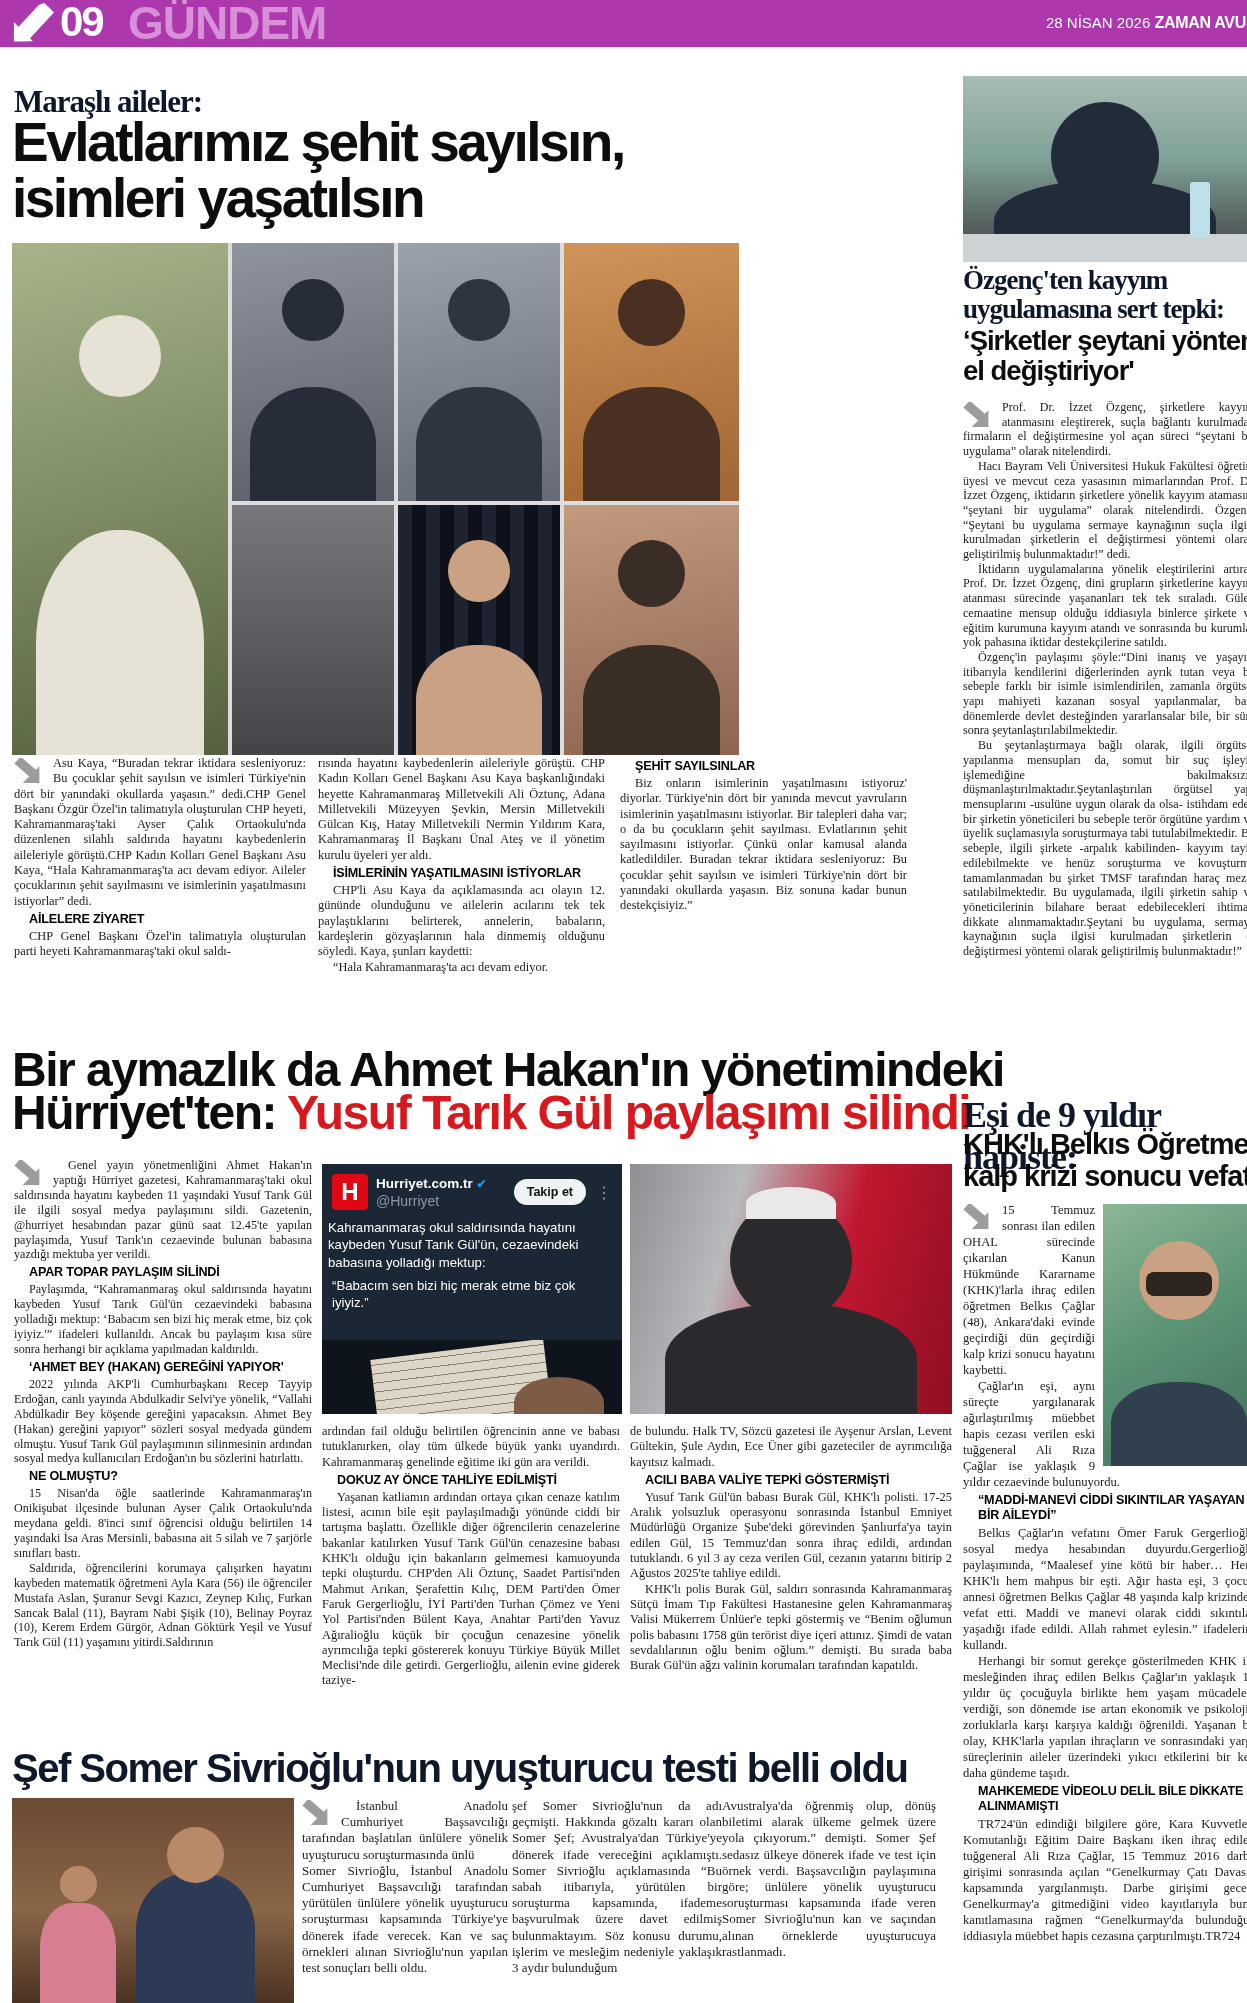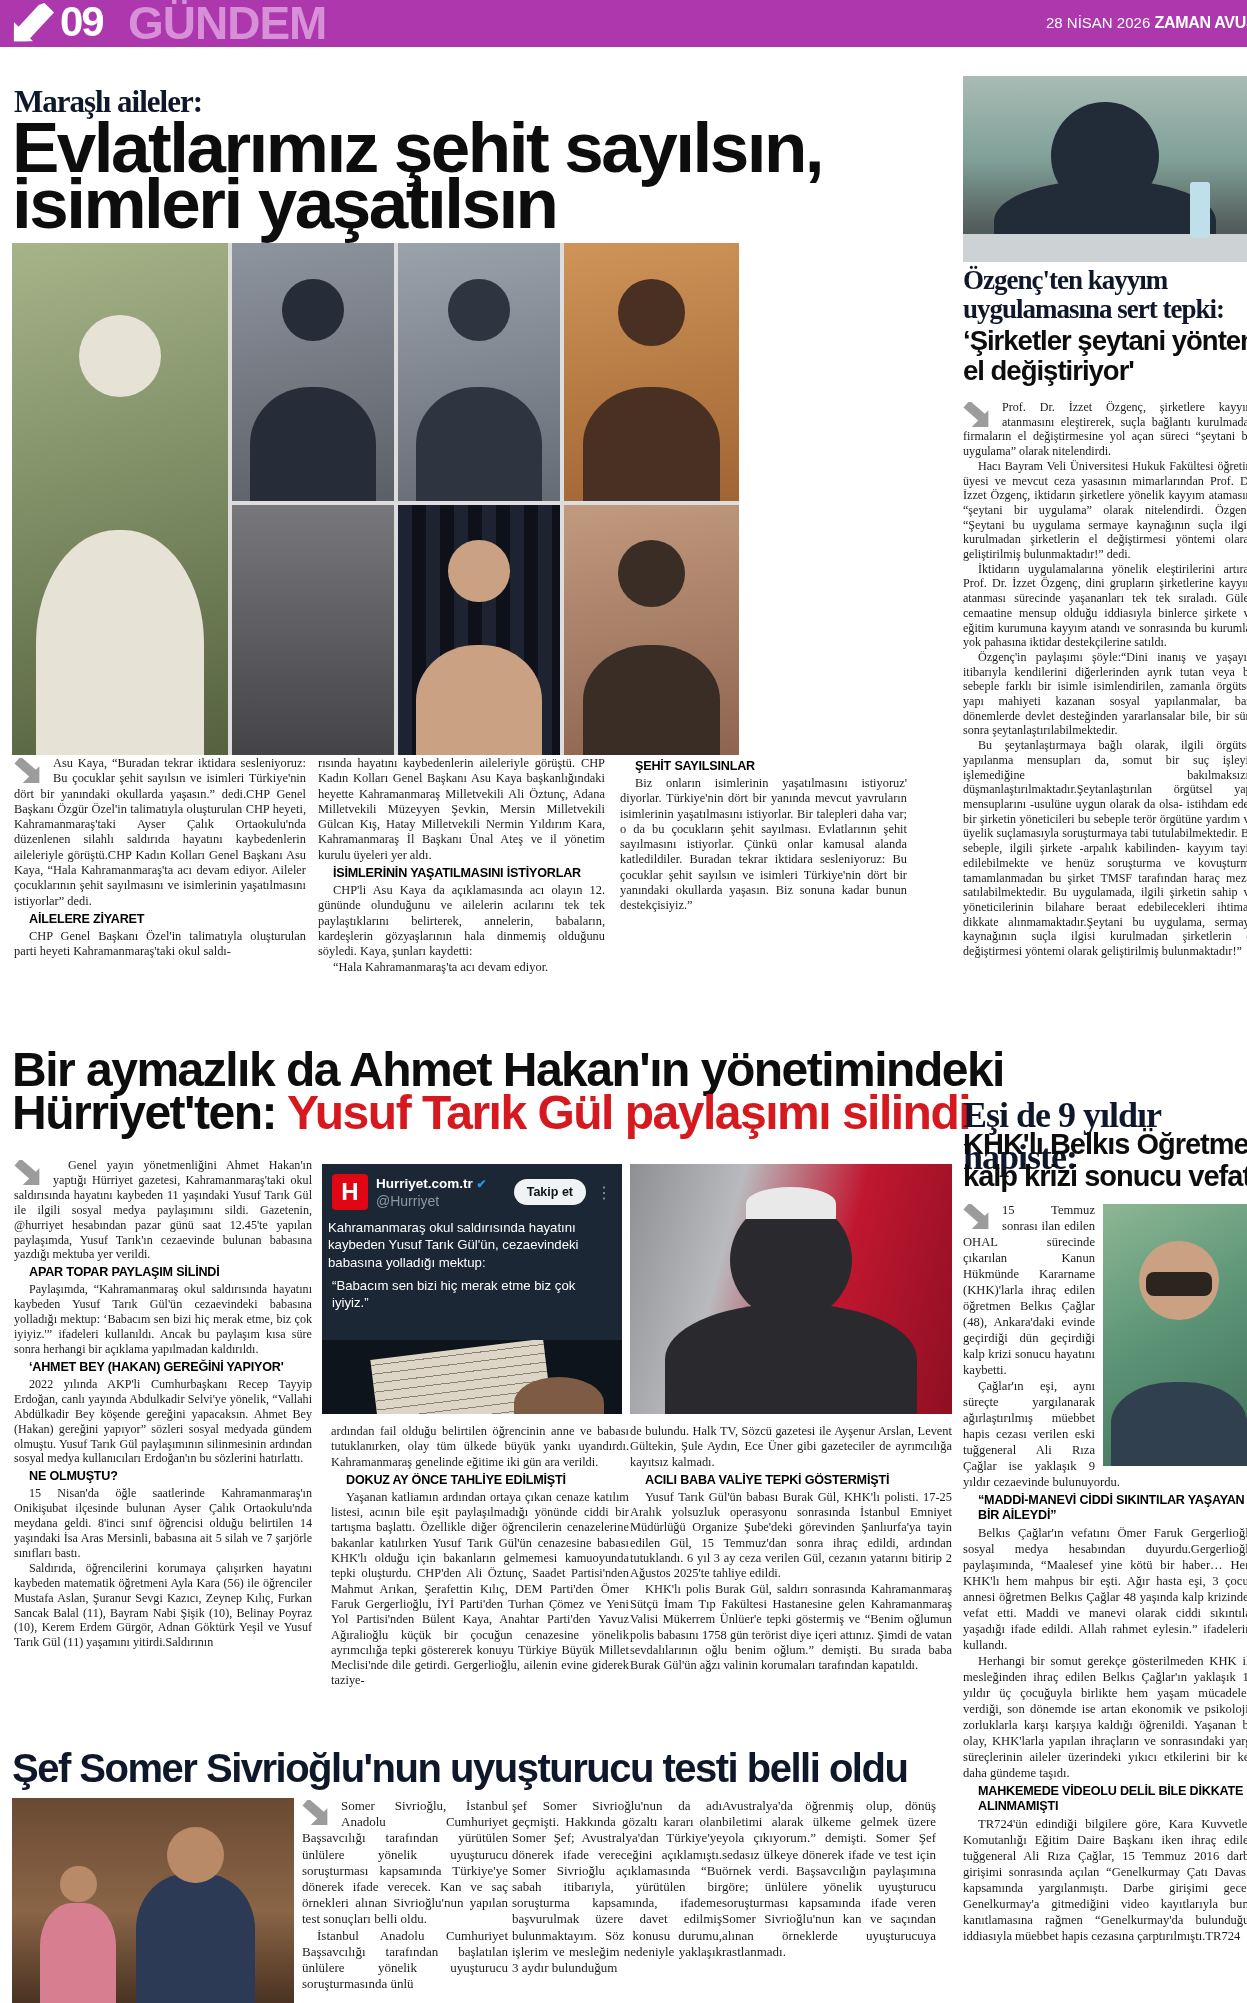--- a/index.html
+++ b/index.html
@@ -15,21 +15,21 @@
   .m-sec{position:absolute;left:128px;top:-4px;font-family:"Liberation Sans",sans-serif;
          font-weight:700;font-size:46px;letter-spacing:-1px;color:#d78fd7}
   .m-right{position:absolute;left:1046px;top:14px;white-space:nowrap;color:#fff;
            font-family:"Liberation Sans",sans-serif;font-size:15px}
   .m-right b{font-size:16px;letter-spacing:-0.3px}
 
   
   .kicker{font-family:Liberation Serif, serif;font-weight:700;color:#0f172a}
   .hl{font-family:"Liberation Sans",sans-serif;font-weight:700;color:#0d0d0d}
   .a1-kicker{left:14px;top:84px;font-size:31px;letter-spacing:-1px}
-  .a1-hl{left:12px;top:120px;font-size:71px;line-height:56px;letter-spacing:-2.5px}
+  .a1-hl{left:12px;top:114px;font-size:55px;line-height:56px;letter-spacing:-2.5px}
   .a2-hl{left:12px;top:1048px;font-size:48px;line-height:43px;letter-spacing:-1.5px}
   .a2-hl .red{color:#d6191f}
   .somer-hl{left:12px;top:1746px;font-size:40px;letter-spacing:-1.5px;color:#0f172a;
             font-family:"Liberation Sans",sans-serif;font-weight:700}
   .oz-kicker{left:963px;top:266px;font-size:27px;line-height:29px;letter-spacing:-1px}
   .oz-hl{left:963px;top:326px;font-size:27.5px;line-height:30px;letter-spacing:-1px;width:340px}
   .bel-kicker{left:963px;top:1094px;font-size:36px;letter-spacing:-1px}
   .bel-hl{left:963px;top:1128px;font-size:29px;line-height:32px;letter-spacing:-1px;width:345px}
 
   
@@ -37,21 +37,21 @@
        font-size:12.4px;line-height:15.3px}
   .blk{margin:0;padding:0}
   .blk-p{text-indent:15px}
   .blk-sub{font-family:"Liberation Sans",sans-serif;font-weight:700;font-size:12.6px;
            line-height:15px;letter-spacing:-0.2px;color:#000;padding-left:15px;
            margin:3px 0 2px;text-indent:0;text-align:left}
   .a1c1{left:14px;top:756px;width:292px;height:256px}
   .a1c2{left:318px;top:756px;width:287px;height:256px}
   .a1c3{left:620px;top:756px;width:287px;height:256px}
   .a2c1{left:14px;top:1158px;width:298px;height:614px;font-size:12.1px;line-height:14.9px}
-  .a2c2{left:331px;top:1424px;width:298px;height:350px}
+  .a2c2{left:322px;top:1424px;width:298px;height:350px}
   .a2c3{left:630px;top:1424px;width:322px;height:350px}
   .ozbody{left:963px;top:400px;width:292px;height:688px;font-size:12.1px;line-height:14.7px}
   .belbody{left:963px;top:1202px;width:292px;height:801px;font-size:12.6px;line-height:16px}
   .smc1{left:302px;top:1798px;width:206px;height:205px;font-size:13px;line-height:16.2px}
   .smc2{left:512px;top:1798px;width:210px;height:205px;font-size:13px;line-height:16.2px}
   .smc3{left:722px;top:1798px;width:214px;height:205px;font-size:13px;line-height:16.2px}
 
   .drop-arrow{float:left;width:32px;height:27px;margin:2px 7px 0 0}
 
   
@@ -316,22 +316,22 @@
       </span>
   </div>
   <div class="col smc1">
     <span class="drop-arrow">
       <svg viewBox="0 0 30 26" width="32" height="27">
           <path d="M3 2 L19 16" stroke="#9c9c9c" stroke-width="9"></path>
           <polygon points="24,24 8,24 24,8" fill="#9c9c9c"></polygon>
         </svg>
     </span>
 
-  <p class="blk blk-lead">Somer Sivrioğlu, İstanbul Anadolu Cumhuriyet Başsavcılığı tarafından yürütülen ünlülere yönelik uyuşturucu soruşturması kapsamında Türkiye'ye dönerek ifade verecek. Kan ve saç örnekleri alınan Sivrioğlu'nun yapılan test sonuçları belli oldu.</p>
-      <p class="blk blk-p">İstanbul Anadolu Cumhuriyet Başsavcılığı tarafından başlatılan ünlülere yönelik uyuşturucu soruşturmasında ünlü</p>
+  <p class="blk blk-p">İstanbul Anadolu Cumhuriyet Başsavcılığı tarafından başlatılan ünlülere yönelik uyuşturucu soruşturmasında ünlü</p>
+      <p class="blk blk-lead">Somer Sivrioğlu, İstanbul Anadolu Cumhuriyet Başsavcılığı tarafından yürütülen ünlülere yönelik uyuşturucu soruşturması kapsamında Türkiye'ye dönerek ifade verecek. Kan ve saç örnekleri alınan Sivrioğlu'nun yapılan test sonuçları belli oldu.</p>
     </div>
   <div class="col smc2">
 
   <p class="blk blk-lead">şef Somer Sivrioğlu'nun da adı geçmişti. Hakkında gözaltı kararı olan Somer Şef; Avustralya'dan Türkiye'ye dönerek ifade vereceğini açıklamıştı. Somer Sivrioğlu açıklamasında “Bu sabah itibarıyla, yürütülen bir soruşturma kapsamında, ifademe başvurulmak üzere davet edilmiş bulunmaktayım. Söz konusu durumu, işlerim ve mesleğim nedeniyle yaklaşık 3 aydır bulunduğum</p>
     </div>
   <div class="col smc3">
 
   <p class="blk blk-lead">Avustralya'da öğrenmiş olup, dönüş biletimi alarak ülkeme gelmek üzere yola çıkıyorum.” demişti. Somer Şef sedasız ülkeye dönerek ifade ve test için örnek verdi. Başsavcılığın paylaşımına göre; ünlülere yönelik uyuşturucu soruşturması kapsamında ifade veren Somer Sivrioğlu'nun kan ve saçından alınan örneklerde uyuşturucuya rastlanmadı.</p>
     </div>
 

